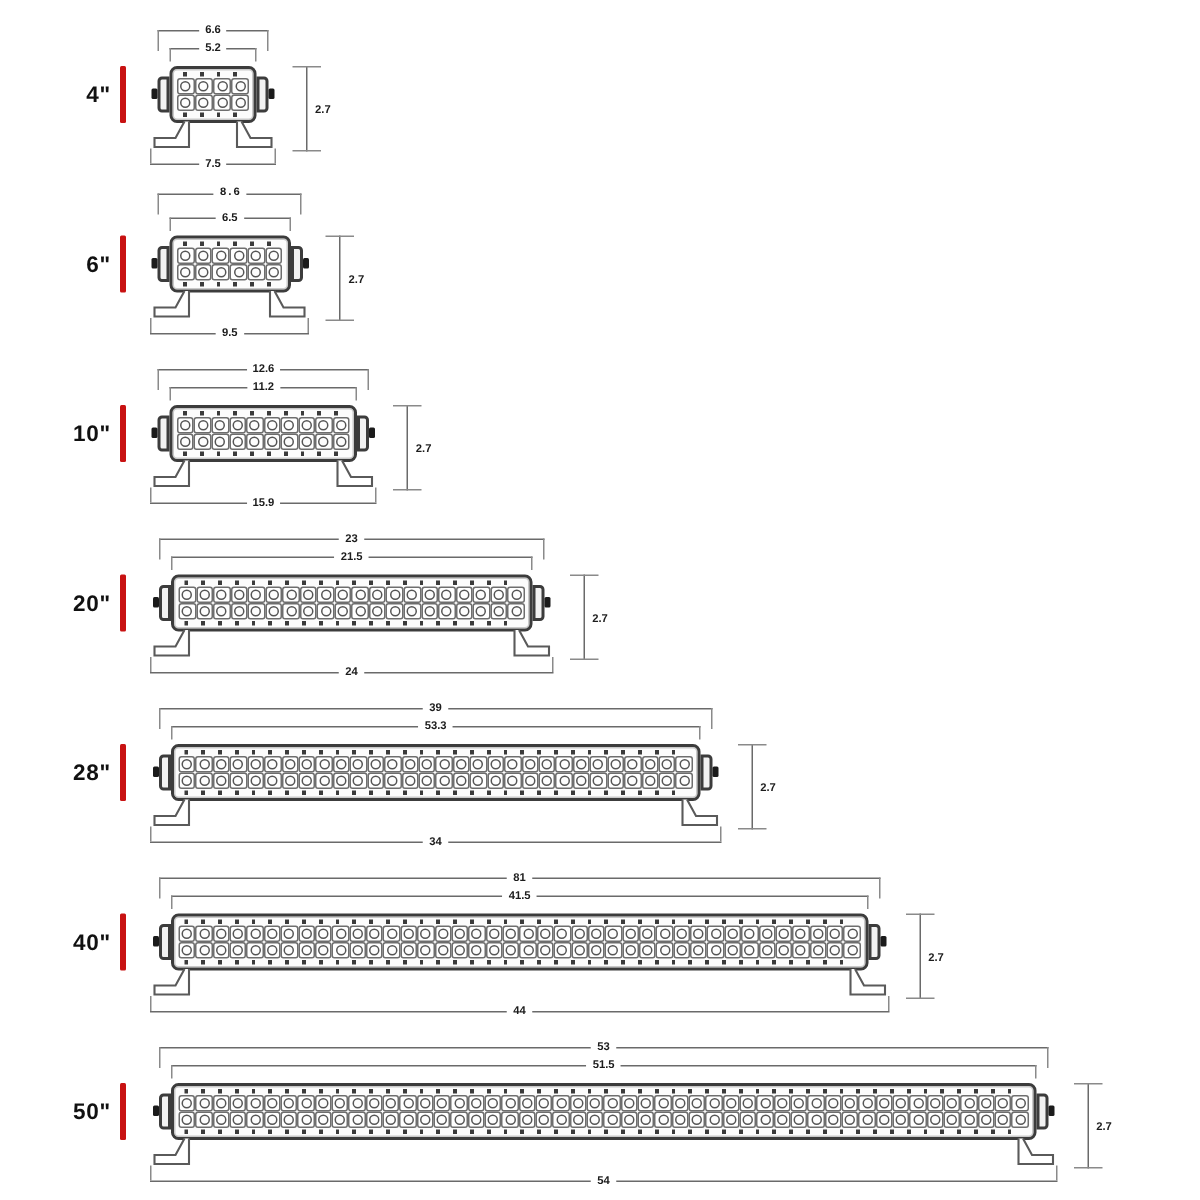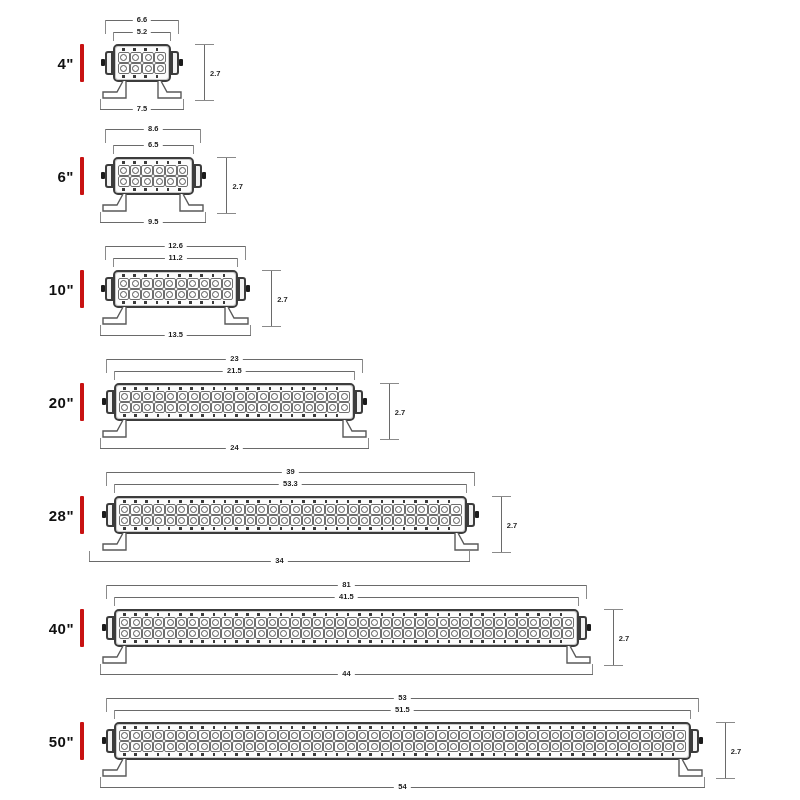--- a/index.html
+++ b/index.html
@@ -121,21 +121,21 @@
           <div class="tick" style="top: 0px;"></div>
           <div class="tick" style="bottom: 0px;"></div>
           <div class="dim-label">2.7</div>
         </div>
       </div>
     </div>
     <div class="row">
       <div class="size-label" style="top: 47px;">6"</div>
       <div class="red-tick" style="left: 80px; top: 36px; background: rgb(200, 18, 18);"></div>
       <div class="drawing">
-        <div class="hdim" style="left: 21.04px; top: 4px; width: 96.32px;">
+        <div class="hdim" style="left: 21.04px; top: 4px; width: 96.32px; font-family: Liberation Mono, monospace;">
           <div class="line"></div>
           <div class="tick" style="top: 4px; height: 14px; left: 0px;"></div>
           <div class="tick" style="top: 4px; height: 14px; right: 0px;"></div>
           <div class="dim-label">8.6</div>
         </div>
         <div class="hdim" style="left: 28.88px; top: 20px; width: 80.64px;">
           <div class="line"></div>
           <div class="tick" style="top: 4px; height: 9px; left: 0px;"></div>
           <div class="tick" style="top: 4px; height: 9px; right: 0px;"></div>
           <div class="dim-label">6.5</div>
@@ -223,21 +223,21 @@
         <div class="hdim" style="left: 28.88px; top: 20px; width: 125.44px;">
           <div class="line"></div>
           <div class="tick" style="top: 4px; height: 9px; left: 0px;"></div>
           <div class="tick" style="top: 4px; height: 9px; right: 0px;"></div>
           <div class="dim-label">11.2</div>
         </div>
         <div class="hdim" style="left: 16px; top: 97px; width: 151.2px;">
           <div class="line"></div>
           <div class="tick" style="top: -6px; height: 10px; left: 0px;"></div>
           <div class="tick" style="top: -6px; height: 10px; right: 0px;"></div>
-          <div class="dim-label">13.5</div>
+          <div class="dim-label">15.9</div>
         </div>
         <div class="housing" style="left: 28.88px; top: 36px; width: 125.44px;">
           <div class="stud-strip"></div>
           <div class="led-grid" style="grid-template-columns: repeat(10, 1fr); grid-template-rows: repeat(2, 1fr);">
             <div class="led-cell">
               <div class="led-lens"></div>
             </div>
             <div class="led-cell">
               <div class="led-lens"></div>
             </div>
@@ -499,21 +499,21 @@
           <div class="tick" style="top: 4px; height: 14px; left: 0px;"></div>
           <div class="tick" style="top: 4px; height: 14px; right: 0px;"></div>
           <div class="dim-label">39</div>
         </div>
         <div class="hdim" style="left: 30px; top: 20px; width: 352.8px;">
           <div class="line"></div>
           <div class="tick" style="top: 4px; height: 9px; left: 0px;"></div>
           <div class="tick" style="top: 4px; height: 9px; right: 0px;"></div>
           <div class="dim-label">53.3</div>
         </div>
-        <div class="hdim" style="left: 5px; top: 97px; width: 380.8px;">
+        <div class="hdim" style="left: 16px; top: 97px; width: 380.8px;">
           <div class="line"></div>
           <div class="tick" style="top: -6px; height: 10px; left: 0px;"></div>
           <div class="tick" style="top: -6px; height: 10px; right: 0px;"></div>
           <div class="dim-label">34</div>
         </div>
         <div class="housing" style="left: 30px; top: 36px; width: 352.8px;">
           <div class="stud-strip"></div>
           <div class="led-grid" style="grid-template-columns: repeat(30, 1fr); grid-template-rows: repeat(2, 1fr);">
             <div class="led-cell">
               <div class="led-lens"></div>

